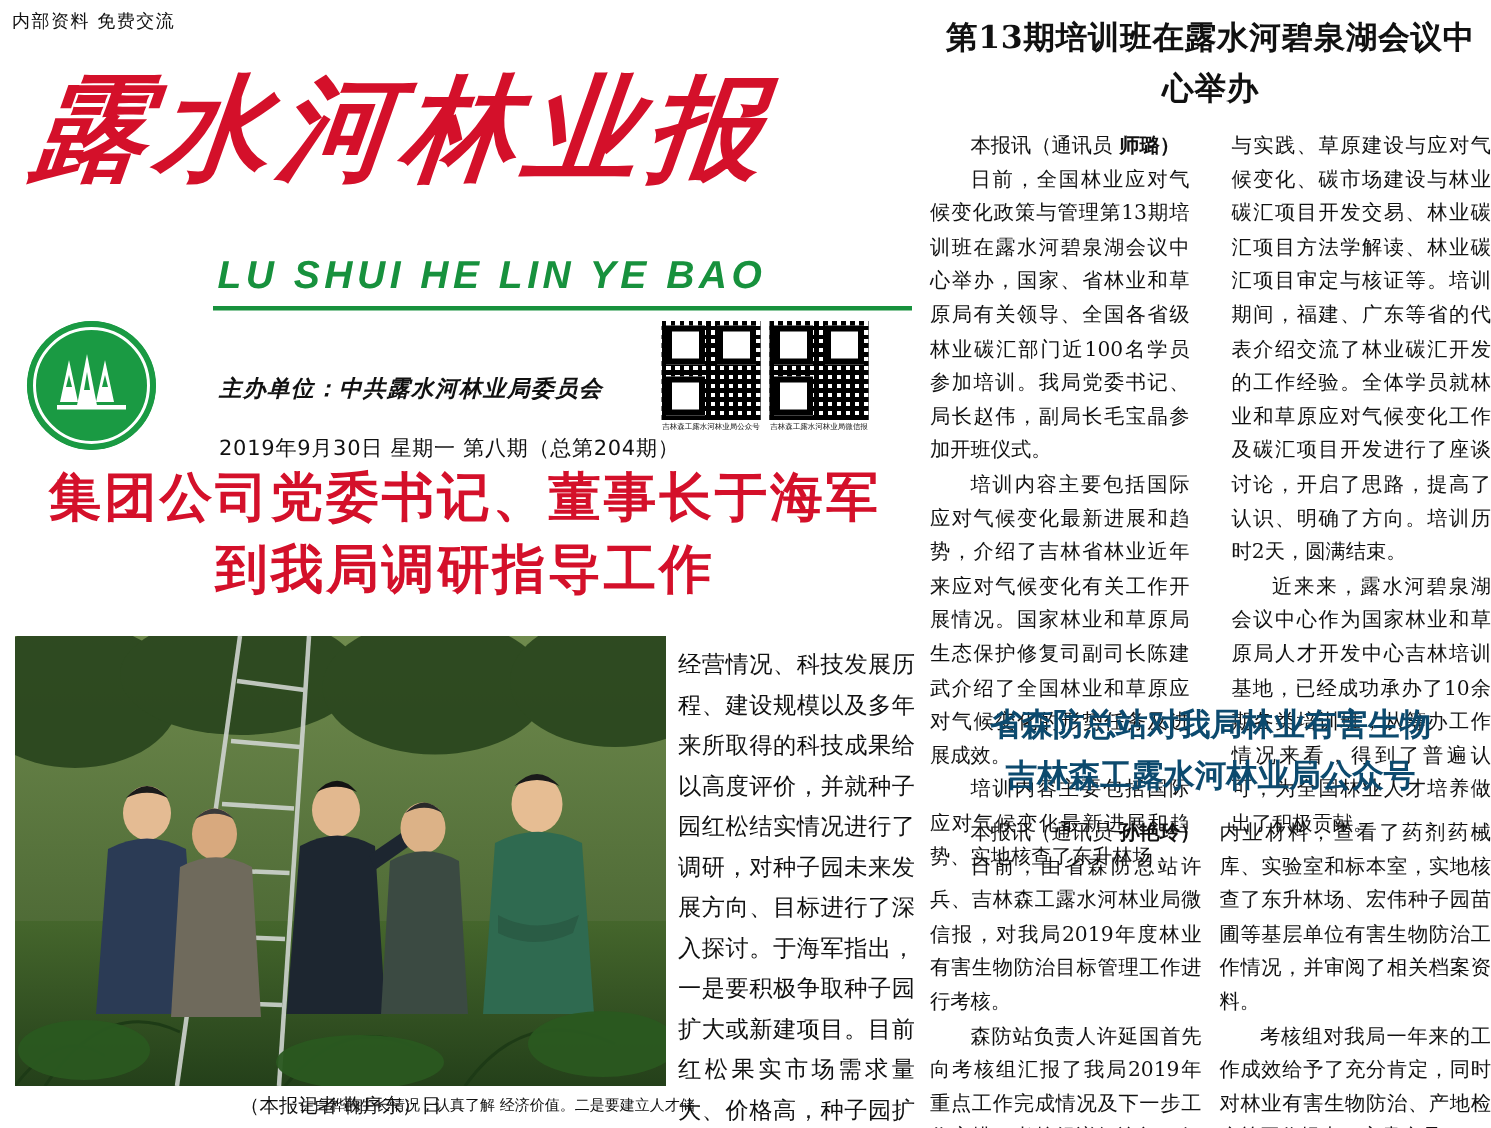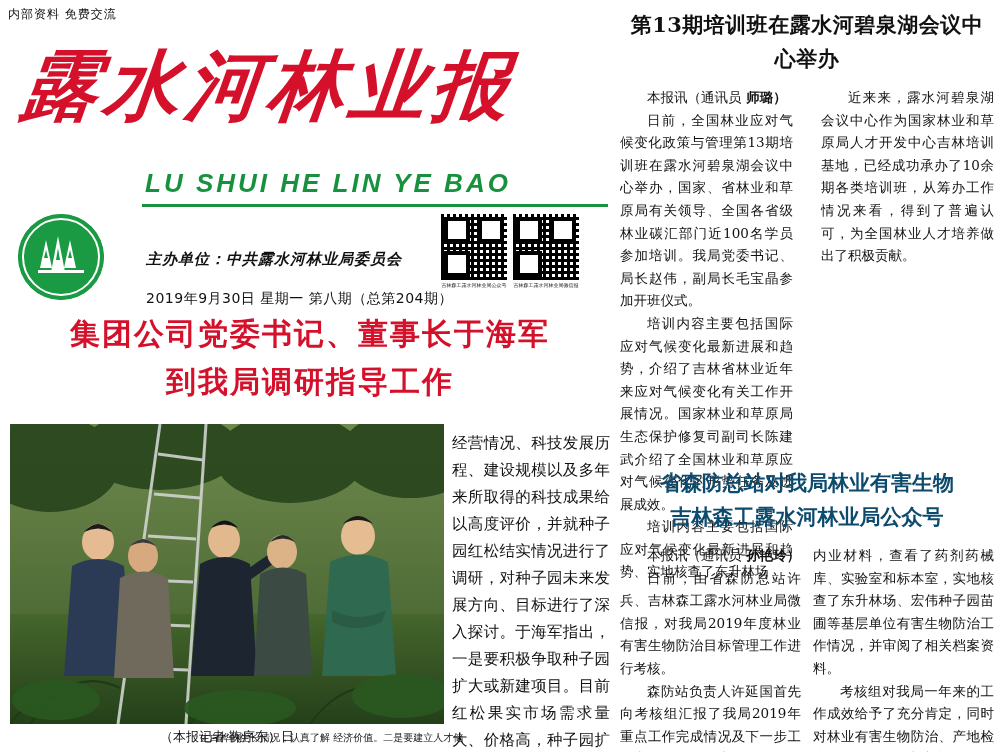--- a/index.html
+++ b/index.html
@@ -140,23 +140,23 @@
   .qr-cap.one { left: 441px; }
   .qr-cap.two { left: 513px; }
 
   
   .main-headline {
     position: absolute;
     left: 10px;
     top: 310px;
     width: 600px;
     color: #d4102a;
-    font-family: Liberation Sans, sans-serif;
-    font-weight: bold;
-    font-size: 30px;
+    font-family: Liberation Mono, monospace;
+    font-weight: bold;
+    font-size: 35px;
     line-height: 48px;
     letter-spacing: 2px;
     text-align: center;
   }
   .main-headline .l2 { display: block; }
 
   
   .photo {
     position: absolute;
     left: 10px;
@@ -410,20 +410,21 @@
       <div class="rt-col">
         <p class="byline indent">
           <span class="lead">本报讯（通讯员</span>
           <span>师璐）</span>
         </p>
         <p class="indent">日前，全国林业应对气候变化政策与管理第13期培训班在露水河碧泉湖会议中心举办，国家、省林业和草原局有关领导、全国各省级林业碳汇部门近100名学员参加培训。我局党委书记、局长赵伟，副局长毛宝晶参加开班仪式。</p>
         <p class="indent">培训内容主要包括国际应对气候变化最新进展和趋势，介绍了吉林省林业近年来应对气候变化有关工作开展情况。国家林业和草原局生态保护修复司副司长陈建武介绍了全国林业和草原应对气候变化的形势任务及进展成效。</p>
         <p class="indent">培训内容主要包括国际应对气候变化最新进展和趋势、实地核查了东升林场</p>
       </div>
       <div class="rt-col">
+        <p>与实践、草原建设与应对气候变化、碳市场建设与林业碳汇项目开发交易、林业碳汇项目方法学解读、林业碳汇项目审定与核证等。培训期间，福建、广东等省的代表介绍交流了林业碳汇开发的工作经验。全体学员就林业和草原应对气候变化工作及碳汇项目开发进行了座谈讨论，开启了思路，提高了认识、明确了方向。培训历时2天，圆满结束。</p>
         <p class="indent">近来来，露水河碧泉湖会议中心作为国家林业和草原局人才开发中心吉林培训基地，已经成功承办了10余期各类培训班，从筹办工作情况来看，得到了普遍认可，为全国林业人才培养做出了积极贡献。</p>
       </div>
     </div>
 
     <div class="rt2-headline">
       <div>省森防总站对我局林业有害生物</div>
       <div>吉林森工露水河林业局公众号</div>
     </div>
 
     <div class="rt2-cols">

